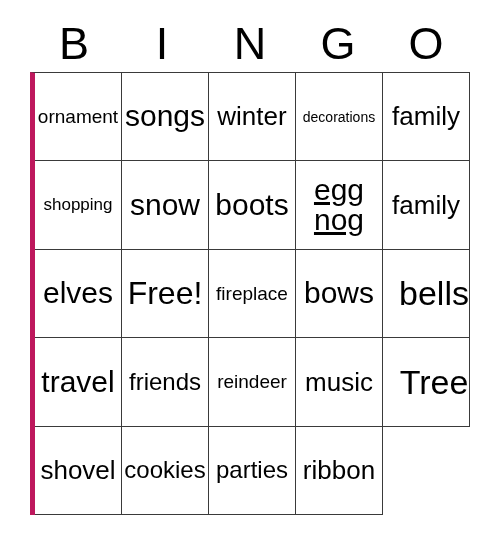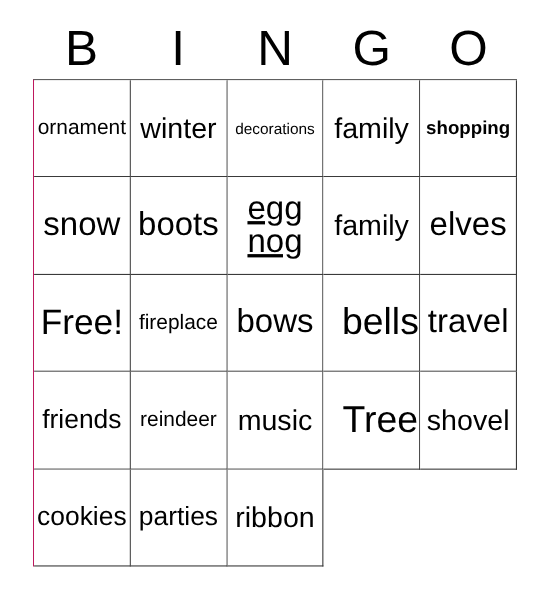--- a/index.html
+++ b/index.html
@@ -43,21 +43,21 @@
   }
   
   #grid {
     position: absolute;
     left: 30px;
     top: 72px;
     width: 440px;
     height: 443px;
     box-sizing: border-box;
     border-top: 1px solid #3a3a3a;
-    border-left: 1px solid #be185d;
+    border-left: 5px solid #be185d;
     display: grid;
     grid-template-columns: repeat(5, 1fr);
     grid-template-rows: repeat(5, 1fr);
     background: #ffffff;
   }
   .cell {
     box-sizing: border-box;
     border-right: 1px solid #3a3a3a;
     border-bottom: 1px solid #3a3a3a;
     display: flex;
@@ -75,40 +75,43 @@
     white-space: normal;
     word-break: normal;
   }
   
   .fs-xxl span { font-size: 34px; margin-left: 16px; }
   .fs-xl  span { font-size: 32px; }
   .fs-l   span { font-size: 30px; }
   .fs-m   span { font-size: 26px; }
   .fs-s   span { font-size: 24px; }
   .fs-xs  span { font-size: 19px; }
-  .fs-xxs span { font-size: 17px; font-weight: bold; }
+  .fs-xxs span { font-size: 17px; }
   .fs-tiny span { font-size: 14px; }
   .wrap span { line-height: 1.0; text-decoration: underline; }
 </style>
 </head>
 <body>
 
 <div id="card">
 
   <div id="header-row">
       <div class="header-letter">B</div>
       <div class="header-letter">I</div>
       <div class="header-letter">N</div>
       <div class="header-letter">G</div>
       <div class="header-letter">O</div>
     </div>
 
   <div id="grid">
       <div class="cell fs-xs">
         <span>ornament</span>
+      </div>
+      <div class="cell fs-l">
+        <span>songs</span>
       </div>
       <div class="cell fs-m">
         <span>winter</span>
       </div>
       <div class="cell fs-tiny">
         <span>decorations</span>
       </div>
       <div class="cell fs-m">
         <span>family</span>
       </div>

